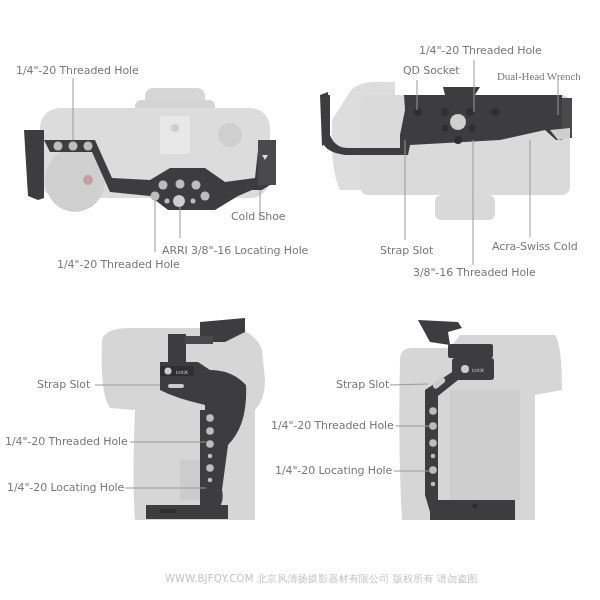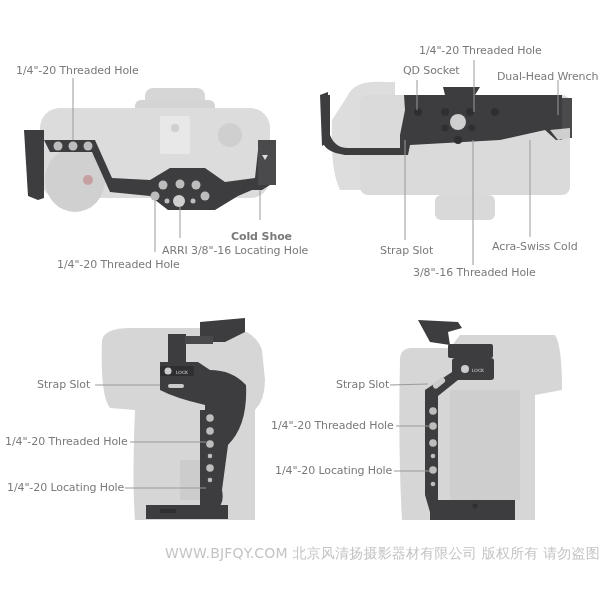--- a/index.html
+++ b/index.html
@@ -1,21 +1,21 @@
 <!DOCTYPE html>
 <html><head>
   <meta charset="utf-8">
   <style>
     html, body { margin: 0; padding: 0; background: #ffffff; }
     body { width: 600px; height: 600px; position: relative; overflow: hidden;
            font-family: "DejaVu Sans", "Liberation Sans", sans-serif; }
     .panel { position: absolute; }
     svg.art { position: absolute; left: 0; top: 0; }
     .label { position: absolute; font-size: 11px; color: #7a7a7a; white-space: nowrap; line-height: 13px; letter-spacing: -0.1px; }
-    .watermark { position: absolute; left: 165px; top: 545px; font-size: 14px; color: #c4c4c4; white-space: nowrap; letter-spacing: 0.2px; }
+    .watermark { position: absolute; left: 165px; top: 572px; font-size: 10px; color: #c4c4c4; white-space: nowrap; letter-spacing: 0.2px; }
     .leader { stroke: #9a9a9a; stroke-width: 1; fill: none; }
   </style>
 </head>
 <body>
 
 <div class="panel" style="left:0;top:0;width:310px;height:290px;">
   <svg class="art" width="310" height="290">
 
     <g>
       <rect x="145" y="88" width="60" height="24" rx="8" fill="#d6d6d6"></rect>
@@ -45,21 +45,21 @@
       <circle cx="193" cy="201" r="2.5" fill="#bdbdbd"></circle>
       <circle cx="179" cy="201" r="6" fill="#cfcfcf"></circle>
     </g>
 
     <line class="leader" x1="73" y1="78" x2="73" y2="140"></line>
     <line class="leader" x1="260" y1="190" x2="260" y2="220"></line>
     <line class="leader" x1="180" y1="207" x2="180" y2="238"></line>
     <line class="leader" x1="155" y1="200" x2="155" y2="252"></line>
   </svg>
   <div class="label" style="left:16px;top:64px;">1/4"-20 Threaded Hole</div>
-  <div class="label" style="left:231px;top:230px;font-weight:bold;">Cold Shoe</div>
+  <div class="label" style="left:231px;top:210px;">Cold Shoe</div>
   <div class="label" style="left:162px;top:244px;">ARRI 3/8"-16 Locating Hole</div>
   <div class="label" style="left:57px;top:258px;">1/4"-20 Threaded Hole</div>
 </div>
 
 <div class="panel" style="left:300px;top:0;width:300px;height:290px;">
   <svg class="art" width="300" height="290">
     <g>
       <path d="M48 95 Q55 80 85 82 L95 82 L95 190 L40 190 Q30 170 32 120 Z" fill="#dddddd"></path>
       <rect x="60" y="95" width="210" height="100" rx="8" fill="#dadada"></rect>
       <rect x="135" y="195" width="60" height="25" rx="6" fill="#d9d9d9"></rect>
@@ -81,21 +81,21 @@
     </g>
     <line class="leader" x1="174" y1="60" x2="174" y2="112"></line>
     <line class="leader" x1="117" y1="80" x2="117" y2="110"></line>
     <line class="leader" x1="258" y1="80" x2="258" y2="115"></line>
     <line class="leader" x1="105" y1="140" x2="105" y2="240"></line>
     <line class="leader" x1="230" y1="140" x2="230" y2="237"></line>
     <line class="leader" x1="173" y1="140" x2="173" y2="265"></line>
   </svg>
   <div class="label" style="left:119px;top:44px;">1/4"-20 Threaded Hole</div>
   <div class="label" style="left:87px;top:64px;margin-left:16px;">QD Socket</div>
-  <div class="label" style="left:197px;top:70px;">Dual-Head Wrench</div>
+  <div class="label" style="left:197px;top:70px;font-family:Liberation Serif, serif;">Dual-Head Wrench</div>
   <div class="label" style="left:80px;top:244px;">Strap Slot</div>
   <div class="label" style="left:192px;top:240px;">Acra-Swiss Cold</div>
   <div class="label" style="left:113px;top:266px;">3/8"-16 Threaded Hole</div>
 </div>
 
 <div class="panel" style="left:0;top:300px;width:300px;height:240px;">
   <svg class="art" width="300" height="240">
     <g>
       <path d="M102 40 Q105 28 130 28 L230 28 Q255 30 262 50 L265 80 Q265 100 255 110 L255 220 L135 220 Q132 180 135 110 L110 108 Q100 95 102 40 Z" fill="#d6d6d6"></path>
       <rect x="180" y="160" width="25" height="40" fill="#cccccc"></rect>

